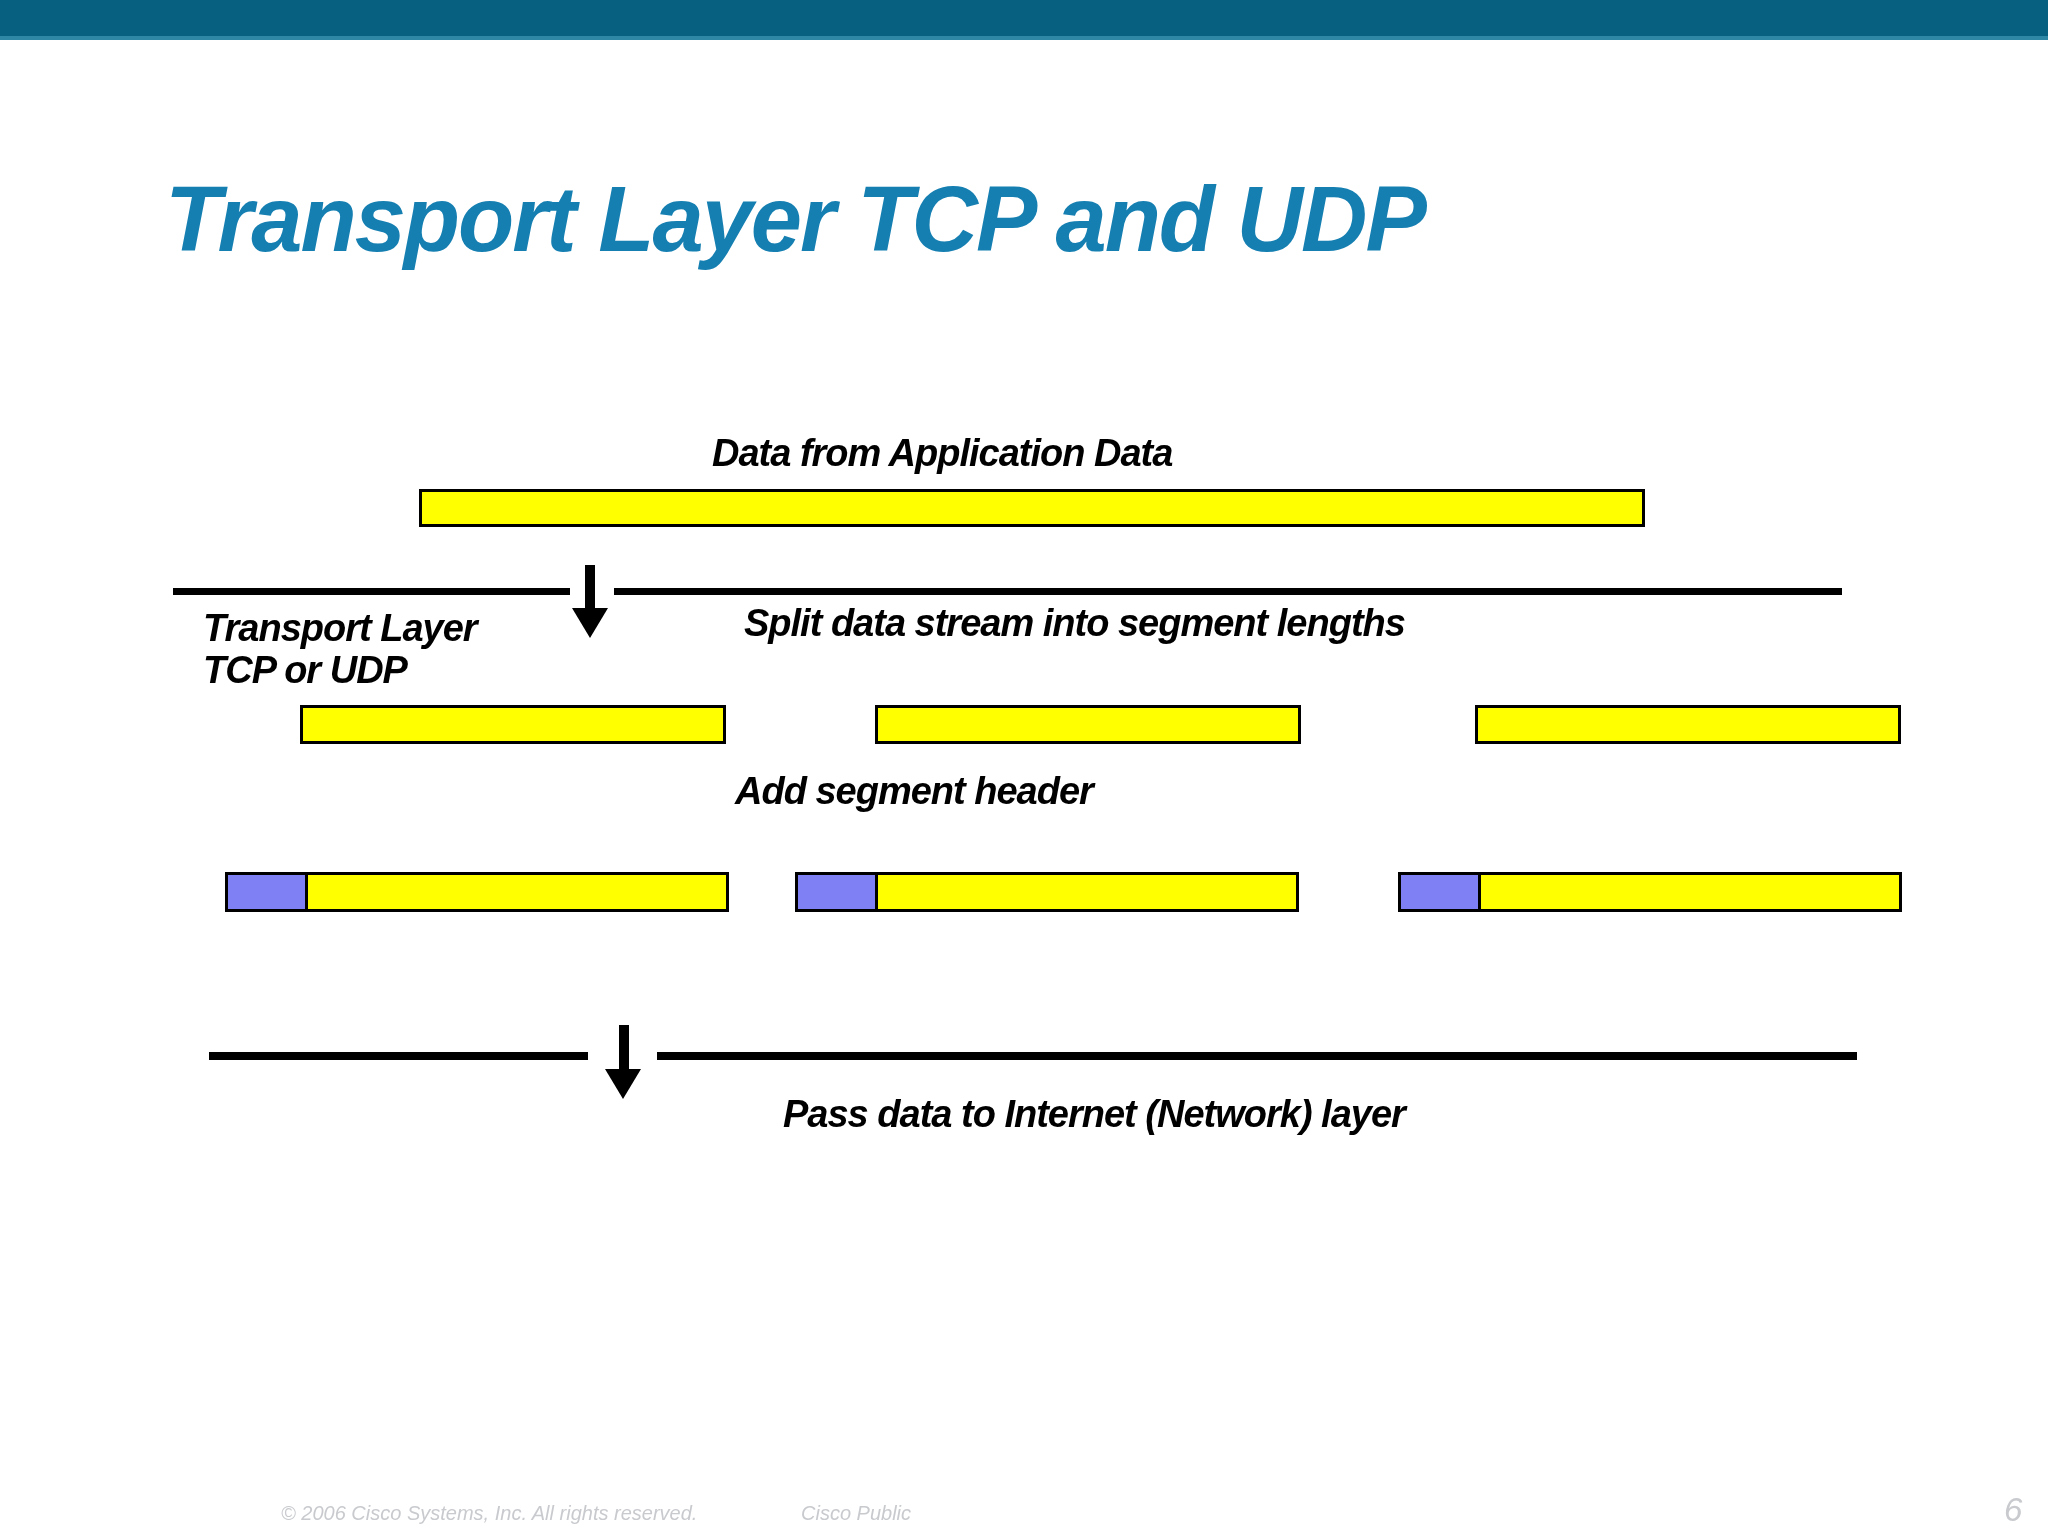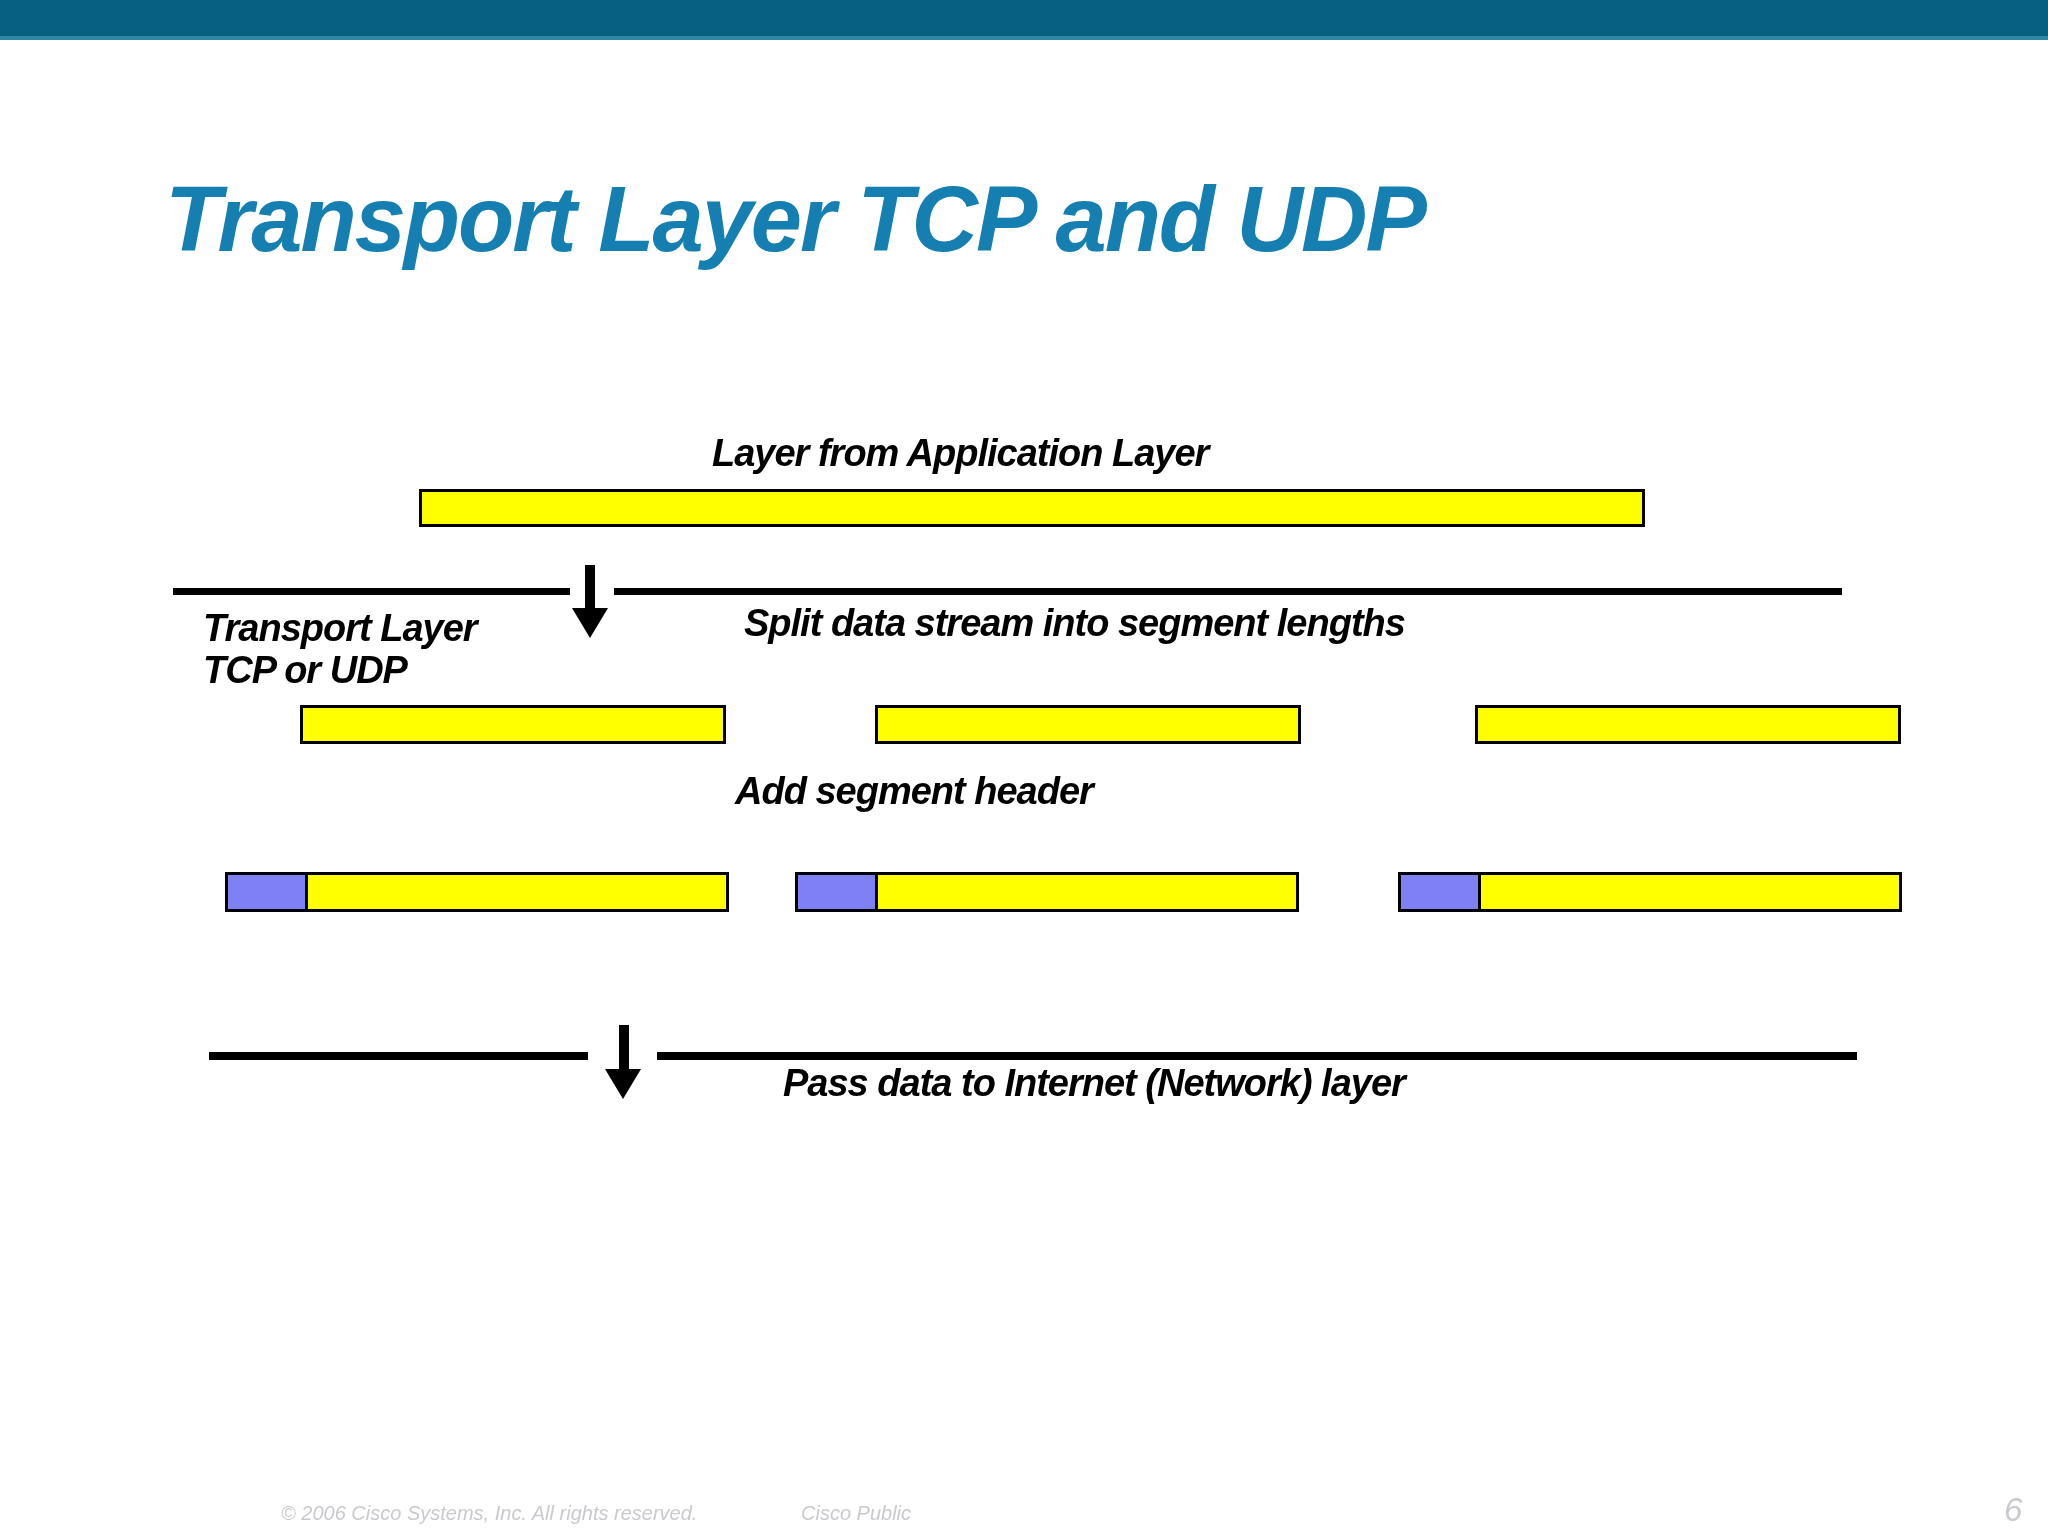--- a/index.html
+++ b/index.html
@@ -20,21 +20,21 @@
   .lbl{
     position:absolute;font-size:38px;font-weight:bold;letter-spacing:-1px;
     line-height:1;color:#000;white-space:nowrap;
   }
   .lbl-app{left:712px;top:434px;}
   .lbl-transport{left:183px;top:609px;}
   .lbl-transport div{line-height:1;margin-left:20px;}
   .lbl-transport div + div{margin-top:4px;}
   .lbl-split{left:744px;top:604px;}
   .lbl-add{left:735px;top:772px;}
-  .lbl-pass{left:783px;top:1064px;}
+  .lbl-pass{left:783px;top:1095px;}
   .bar{
     position:absolute;background:var(--segment_yellow,#FFFF00);
     border:3px solid #000;box-sizing:border-box;
   }
   .bar-app{left:419px;top:489px;width:1226px;height:38px;}
   .bar-s1{left:300px;top:705px;width:426px;height:39px;}
   .bar-s2{left:875px;top:705px;width:426px;height:39px;}
   .bar-s3{left:1475px;top:705px;width:426px;height:39px;}
   .segbar{
     position:absolute;top:872px;width:504px;height:40px;
@@ -71,21 +71,21 @@
 <body>
 
 <div class="slide">
 
   <div class="top-bar"></div>
 
   <h1 class="title">Transport Layer TCP and UDP</h1>
 
   <div>
 
-    <div class="lbl lbl-app">Layer from Application Layer</div>
+    <div class="lbl lbl-app">Data from Application Data</div>
 
     <div class="bar bar-app"></div>
 
     <div class="hline l1a"></div>
     <div class="hline l1b"></div>
     <div class="stem stem-1"></div>
     <div class="head head-1"></div>
 
     <div class="lbl lbl-transport">
       <div>Transport Layer</div>

